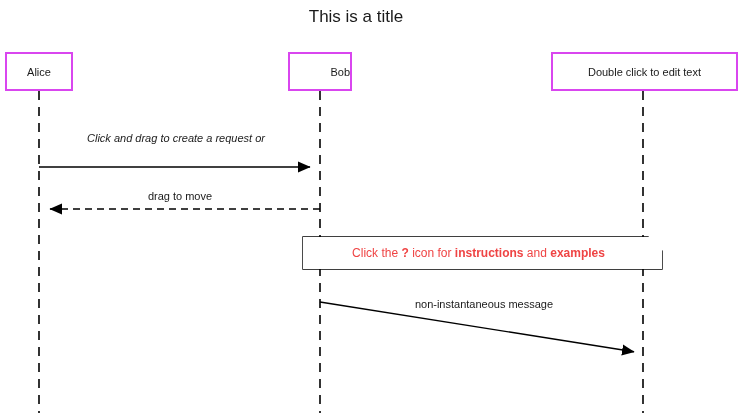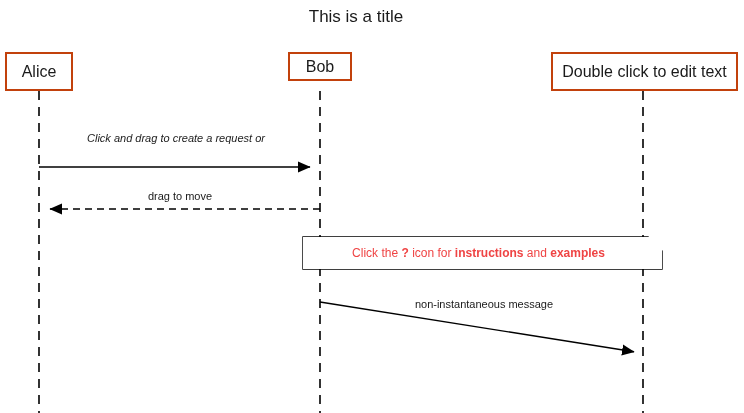--- a/index.html
+++ b/index.html
@@ -34,26 +34,26 @@
     text-align: center;
     font-size: 17px;
     line-height: 22px;
     color: #1a1a1a;
     white-space: nowrap;
   }
 
   .participant-box {
     position: absolute;
     box-sizing: border-box;
-    border: 2px solid #c2410c;
+    border: 2px solid #d946ef;
     background: #ffffff;
     display: flex;
     align-items: center;
     justify-content: center;
-    font-size: 16px;
+    font-size: 11px;
     line-height: 14px;
     color: #1a1a1a;
     white-space: nowrap;
   }
 
   .msg-label {
     position: absolute;
     font-size: 11px;
     line-height: 14px;
     color: #1a1a1a;
@@ -114,21 +114,21 @@
 
     <line x1="320" y1="302" x2="634" y2="351.8" stroke="#000000" stroke-width="1.4" marker-end="url(#arrow-diag)"></line>
   </svg>
 
   <div class="diagram-title">This is a title</div>
 
   <div class="participant-box" style="left:5px; top:52px; width:68px; height:39px;">
     <span>Alice</span>
   </div>
 
-  <div class="participant-box" style="left:288px; top:52px; width:64px; height:29px;">
+  <div class="participant-box" style="left:288px; top:52px; width:64px; height:39px;justify-content:flex-end;">
     <span>Bob</span>
   </div>
 
   <div class="participant-box" style="left:551px; top:52px; width:187px; height:39px;">
     <span>Double click to edit text</span>
   </div>
 
   <div class="msg-label two-line" style="left:36px; top:131px; width:280px;font-style:italic;">
     <div>Click and drag to create a request or</div>
   </div>

